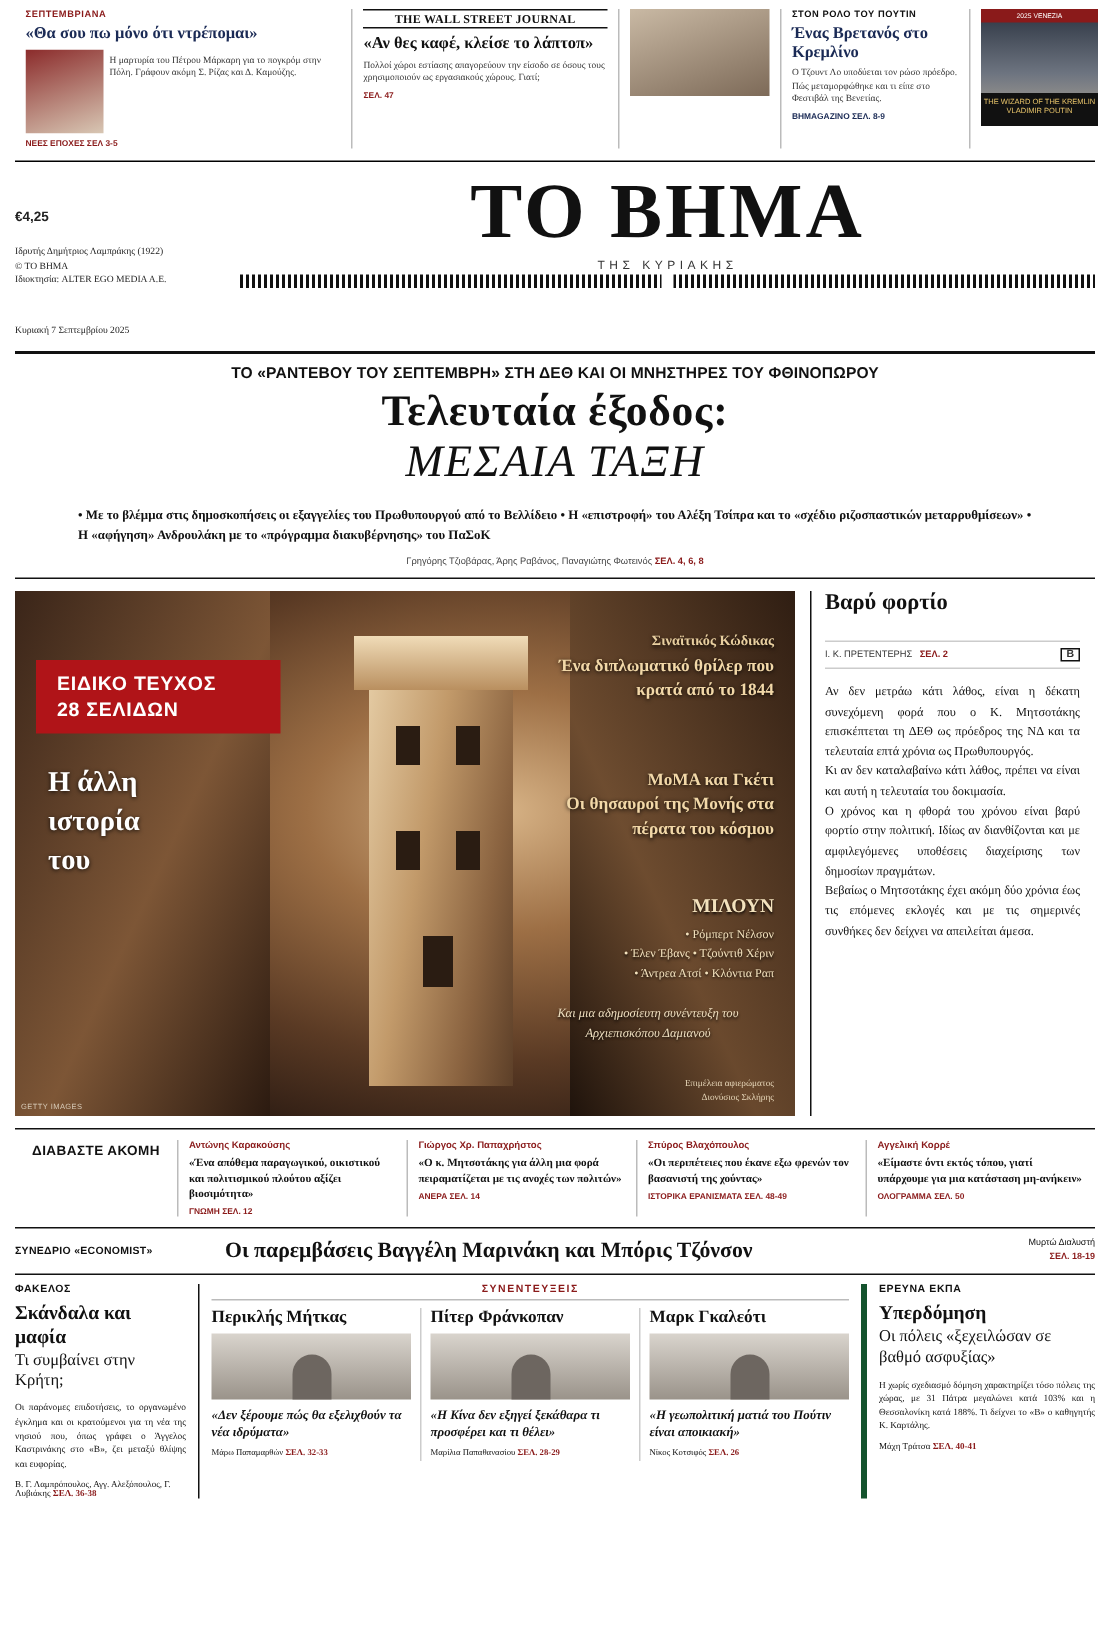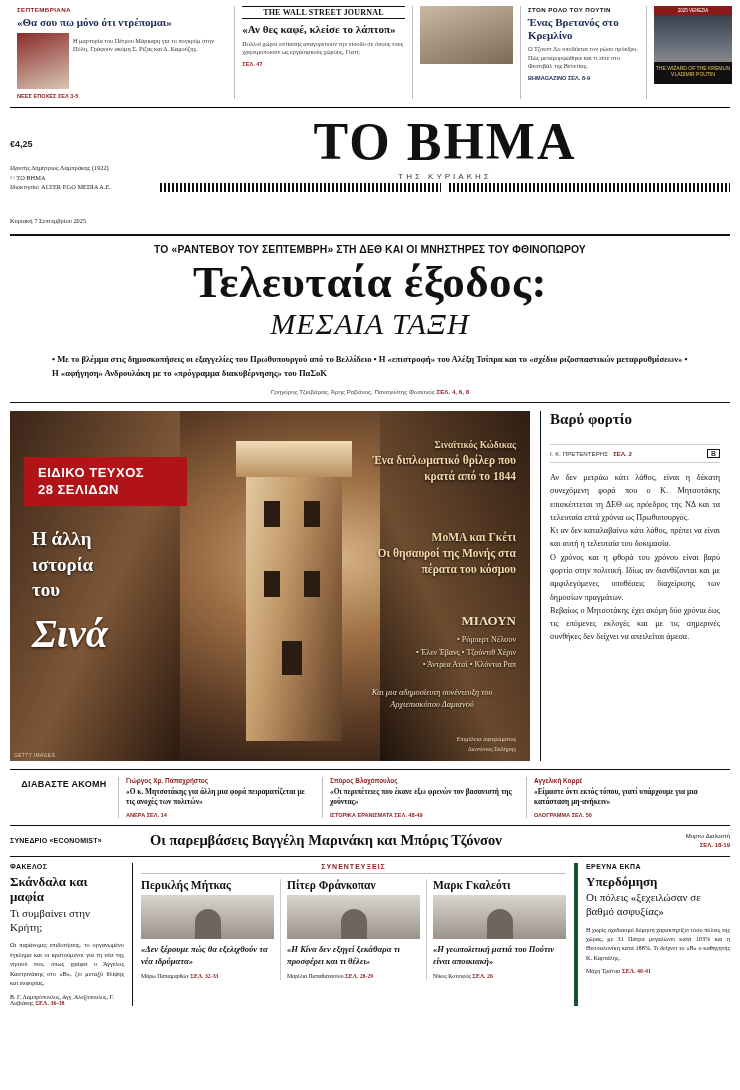--- a/index.html
+++ b/index.html
@@ -44,21 +44,21 @@
   .mh-right .issue { margin-top: 14px; font-size: 6.6px; }
   .mh-right .web { color: #8a1a1a; font-family: "Liberation Sans", sans-serif; font-weight: bold; font-size: 8px; margin-top: 3px; }
   .mh-right .web2 { color: #8a1a1a; font-family: "Liberation Sans", sans-serif; font-weight: bold; font-size: 8px; margin-top: 14px; }
   .barcode { position: absolute; right: 0; top: 8px; width: 13px; height: 46px; background: repeating-linear-gradient(180deg,#111 0 1px,#fff 1px 3px); }
   .barcode-num { position:absolute; right:16px; top:10px; font-size:4.5px; writing-mode: vertical-rl; letter-spacing:.5px;}
   .mh-date { font-size: 6.4px; margin-top: 24px; }
 
   
   .lead-rule { border-top: 2px solid #111; margin-top: 6px; }
   .lead-kicker { text-align: center; font-family: "Liberation Sans", sans-serif; font-weight: bold; font-size: 10.4px; letter-spacing: .1px; padding: 8px 0 4px; }
-  .lead-h1 { text-align: center; font-size: 45px; font-weight: bold; letter-spacing: .5px; line-height: 1.04; }
+  .lead-h1 { text-align: center; font-size: 29px; font-weight: bold; letter-spacing: .5px; line-height: 1.04; }
   .lead-h2 { text-align: center; font-size: 30px; font-style: italic; letter-spacing: 1px; margin-top: 2px; }
   .lead-deck { text-align: left; font-size: 8.6px; line-height: 1.55; margin: 12px 42px 0 42px; font-weight: bold; }
   .lead-byline { text-align: center; font-size: 6.2px; color: #444; margin-top: 8px; font-family:"Liberation Sans",sans-serif; }
   .lead-byline .pg { color: #8a1a1a; font-weight: bold; }
 
   
   .mainrow { display: flex; border-top: 1px solid #111; margin-top: 7px; padding-top: 8px; }
   .col-left { width: 530px; padding-right: 10px; }
   .col-right { width: 180px; border-left: 1px solid #111; padding-left: 9px; }
 
@@ -219,21 +219,20 @@
 
         <div class="ft-badge">
           <div class="l1">ΕΙΔΙΚΟ ΤΕΥΧΟΣ</div>
           <div class="l2">28 ΣΕΛΙΔΩΝ</div>
         </div>
 
         <div class="ft-left-text">
           <div>Η άλλη</div>
           <div>ιστορία</div>
           <div>του</div>
-          <div class="ft-sina">Σινά</div>
         </div>
 
         <div class="ft-r1">
           <div class="small">Σιναϊτικός Κώδικας</div>
           <div>Ένα διπλωματικό θρίλερ που κρατά από το 1844</div>
         </div>
         <div class="ft-r2">
           <div class="small">MoMA και Γκέτι</div>
           <div>Οι θησαυροί της Μονής στα πέρατα του κόσμου</div>
         </div>
@@ -262,20 +261,25 @@
       <div class="rc-body" style="white-space:pre-line">Αν δεν μετράω κάτι λάθος, είναι η δέκατη συνεχόμενη φορά που ο Κ. Μητσοτάκης επισκέπτεται τη ΔΕΘ ως πρόεδρος της ΝΔ και τα τελευταία επτά χρόνια ως Πρωθυπουργός.
 Κι αν δεν καταλαβαίνω κάτι λάθος, πρέπει να είναι και αυτή η τελευταία του δοκιμασία.
 Ο χρόνος και η φθορά του χρόνου είναι βαρύ φορτίο στην πολιτική. Ιδίως αν διανθίζονται και με αμφιλεγόμενες υποθέσεις διαχείρισης των δημοσίων πραγμάτων.
 Βεβαίως ο Μητσοτάκης έχει ακόμη δύο χρόνια έως τις επόμενες εκλογές και με τις σημερινές συνθήκες δεν δείχνει να απειλείται άμεσα.</div>
     </div>
   </div>
 
   <div class="readalso">
     <div class="ra-label">ΔΙΑΒΑΣΤΕ ΑΚΟΜΗ</div>
     <div class="ra-cells">
+      <div class="ra-cell">
+        <div class="ra-author">Αντώνης Καρακούσης</div>
+        <div class="ra-text">«Ένα απόθεμα παραγωγικού, οικιστικού και πολιτισμικού πλούτου αξίζει βιοσιμότητα»</div>
+        <div class="ra-link">ΓΝΩΜΗ ΣΕΛ. 12</div>
+      </div>
       <div class="ra-cell">
         <div class="ra-author">Γιώργος Χρ. Παπαχρήστος</div>
         <div class="ra-text">«Ο κ. Μητσοτάκης για άλλη μια φορά πειραματίζεται με τις ανοχές των πολιτών»</div>
         <div class="ra-link">ΑΝΕΡΑ ΣΕΛ. 14</div>
       </div>
       <div class="ra-cell">
         <div class="ra-author">Σπύρος Βλαχόπουλος</div>
         <div class="ra-text">«Οι περιπέτειες που έκανε εξω φρενών τον βασανιστή της χούντας»</div>
         <div class="ra-link">ΙΣΤΟΡΙΚΑ ΕΡΑΝΙΣΜΑΤΑ ΣΕΛ. 48-49</div>
       </div>

